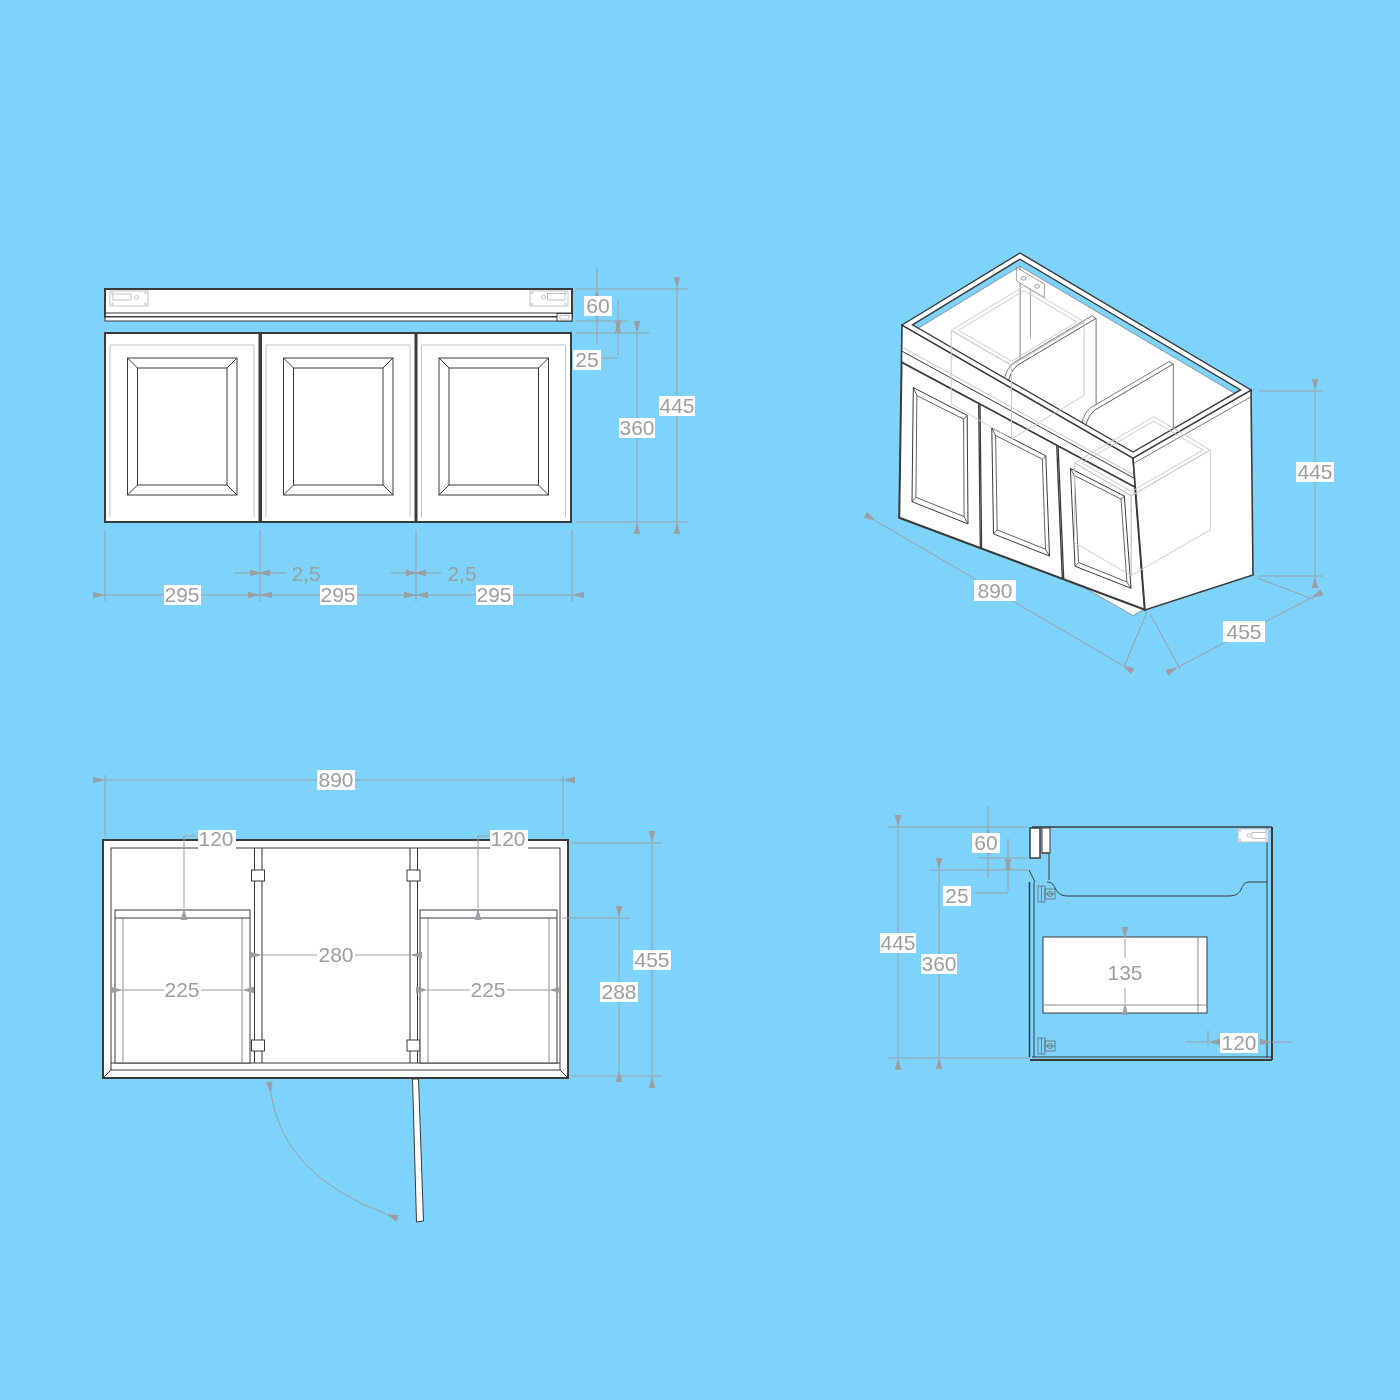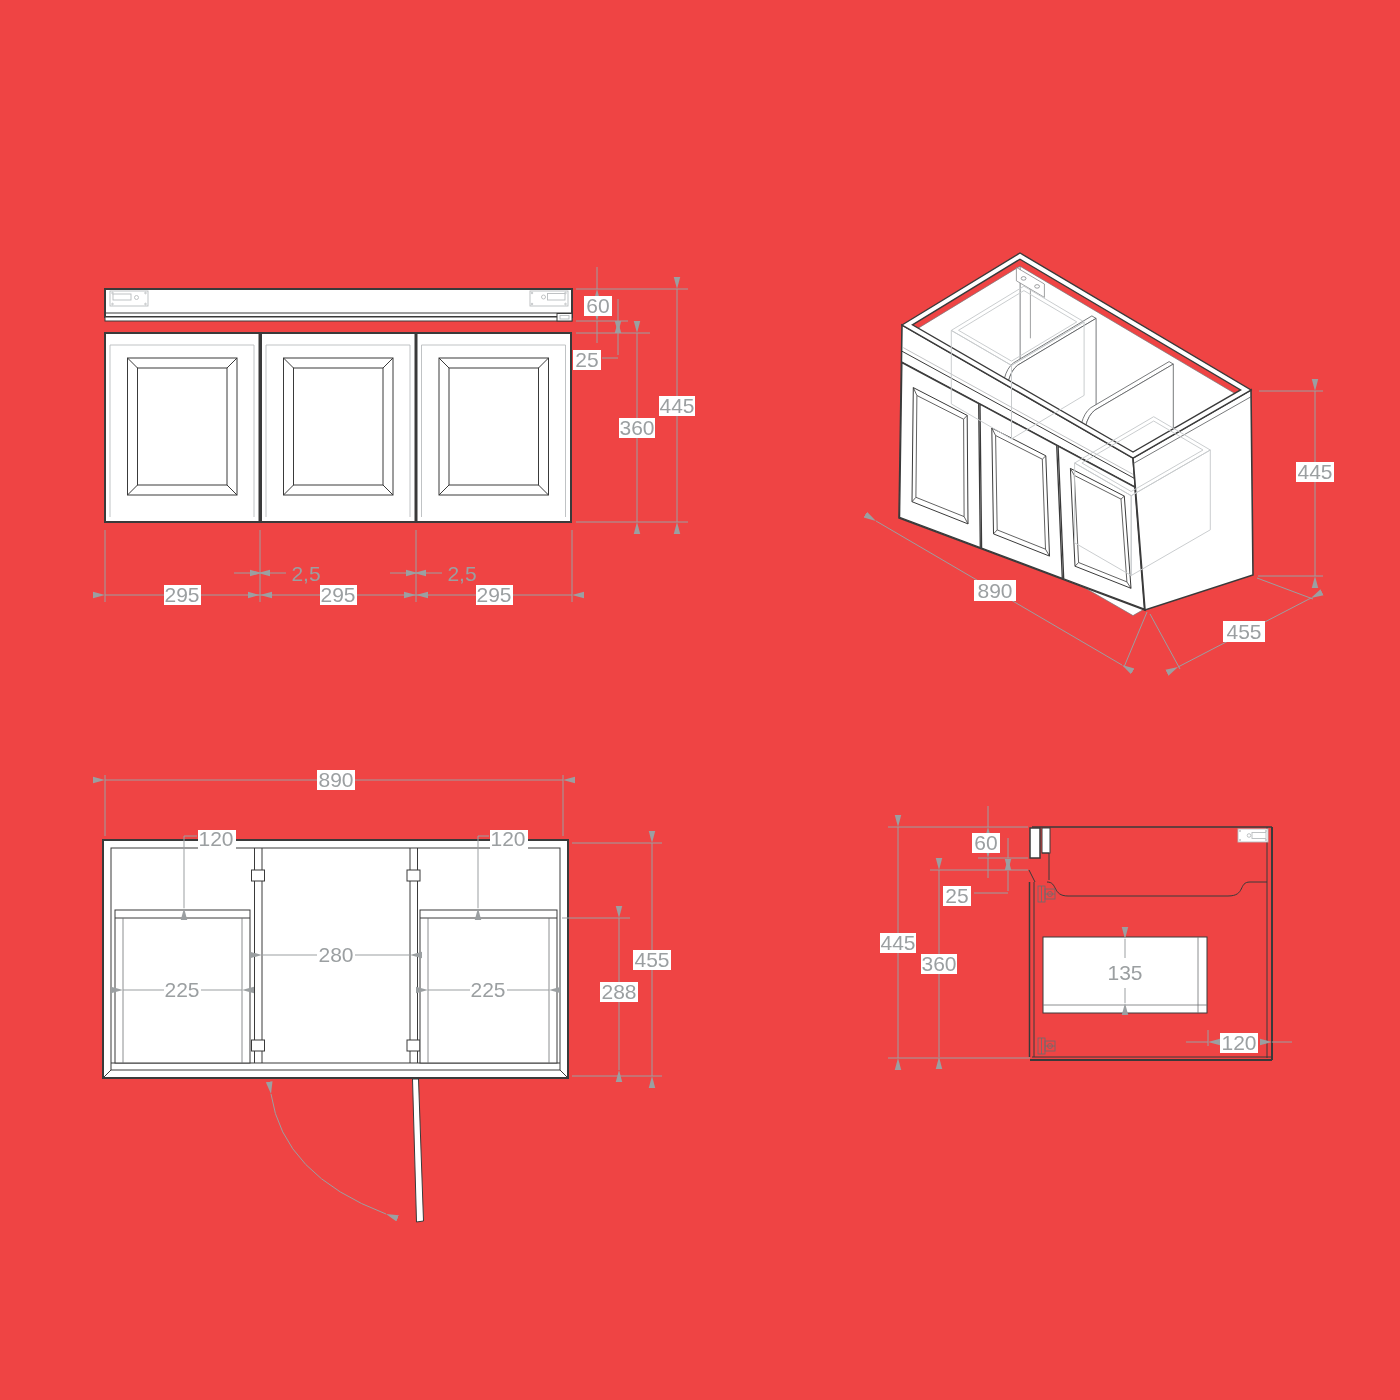--- a/index.html
+++ b/index.html
@@ -1,16 +1,16 @@
 <!DOCTYPE html>
 <html><head>
 <meta charset="utf-8">
 <style>
   html,body{margin:0;padding:0;background:#fff;}
-  #canvas{width:1400px;height:1400px;position:relative;background:#ef4444;font-family:"Liberation Sans",sans-serif;}
+  #canvas{width:1400px;height:1400px;position:relative;background:#7dd3fc;font-family:"Liberation Sans",sans-serif;}
   svg{position:absolute;left:0;top:0;}
   .ln1{stroke:#3a3a3a;stroke-width:1;fill:none;}
   .ln2{stroke:#3a3a3a;stroke-width:2;fill:none;}
   .ln15{stroke:#3a3a3a;stroke-width:1.5;fill:none;}
   .lnl{stroke:#b9bcbe;stroke-width:0.9;fill:none;}
   .lni{stroke:#6f7274;stroke-width:0.8;fill:none;}
   .dim{stroke:#9b9fa1;stroke-width:1;fill:none;}
   .wf{fill:#fff;}
   .hg{stroke:#6a6d6f;stroke-width:0.8;fill:none;}
   text.d{font-family:"Liberation Sans",sans-serif;font-size:21px;fill:#9b9fa1;text-anchor:middle;}

